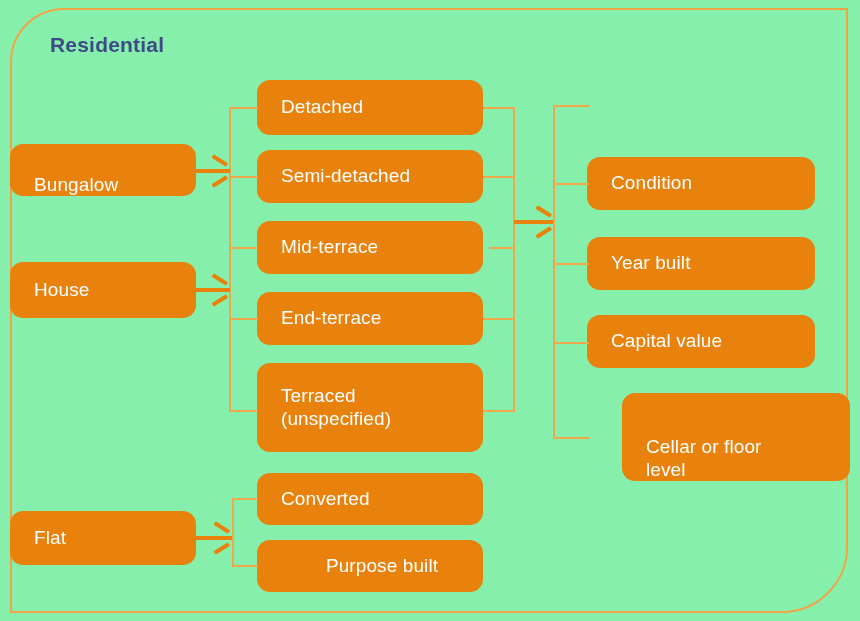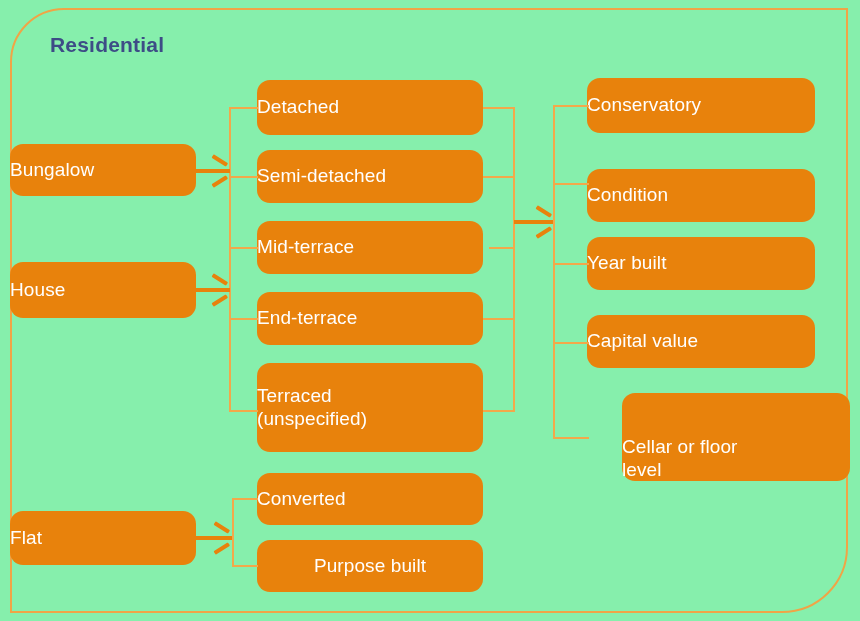--- a/index.html
+++ b/index.html
@@ -48,20 +48,21 @@
   .node {
     position: absolute;
     box-sizing: border-box;
     background: #E8820C;
     border-radius: 13px;
     color: #ffffff;
     font-size: 19px;
     font-weight: normal;
     display: flex;
     align-items: center;
+    padding-left: 24px;
     line-height: 1.18;
     letter-spacing: 0.1px;
   }
   .node.two-line { }
   .node .node-label { display: block; }
 
   
   .node.left-col {
     border-top-left-radius: 13px;
     border-bottom-left-radius: 13px;
@@ -117,21 +118,21 @@
 </style>
 </head>
 <body>
 
 <div id="canvas">
 
   <div id="frame"></div>
 
   <div id="title">Residential</div>
 
-  <div class="node left-col" style="left:10px; top:144px; width:186px; height:52px;">
+  <div class="node left-col" style="left:10px; top:144px; width:186px; height:52px;align-items:flex-end;">
     <span class="node-label">Bungalow</span>
   </div>
 
   <div class="node left-col" style="left:10px; top:262px; width:186px; height:56px;">
     <span class="node-label">House</span>
   </div>
 
   <div class="node left-col" style="left:10px; top:511px; width:186px; height:54px;">
     <span class="node-label">Flat</span>
   </div>
@@ -160,25 +161,22 @@
   </div>
 
   <div class="node" style="left:257px; top:473px; width:226px; height:52px;">
     <span class="node-label">Converted</span>
   </div>
 
   <div class="node" style="left:257px; top:540px; width:226px; height:52px;justify-content:center;">
     <span class="node-label">Purpose built</span>
   </div>
 
-  <div class="node" style="left:587px; top:78px; width:228px; height:55px;">
-    <span class="node-label">Conservatory</span>
-  </div>
-
-  <div class="node" style="left:587px; top:169px; width:228px; height:53px;">
+
+  <div class="node" style="left:587px; top:157px; width:228px; height:53px;">
     <span class="node-label">Condition</span>
   </div>
 
   <div class="node" style="left:587px; top:237px; width:228px; height:53px;">
     <span class="node-label">Year built</span>
   </div>
 
   <div class="node" style="left:587px; top:315px; width:228px; height:53px;">
     <span class="node-label">Capital value</span>
   </div>

